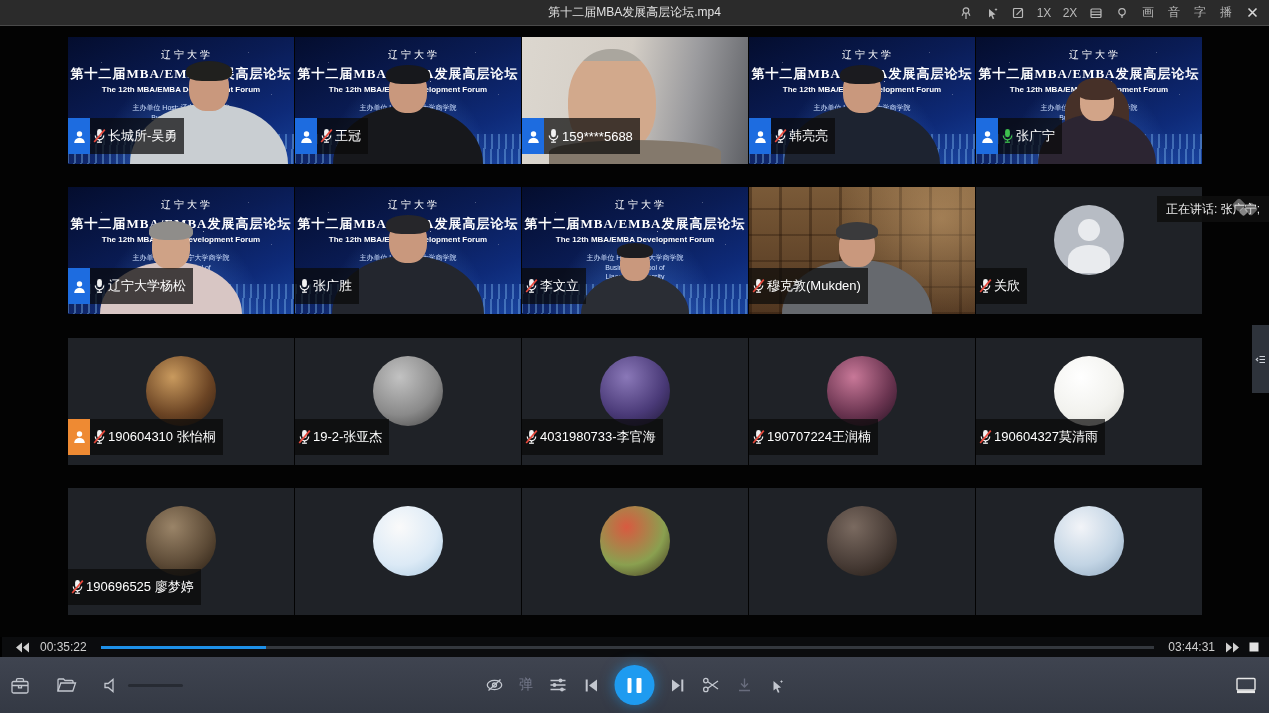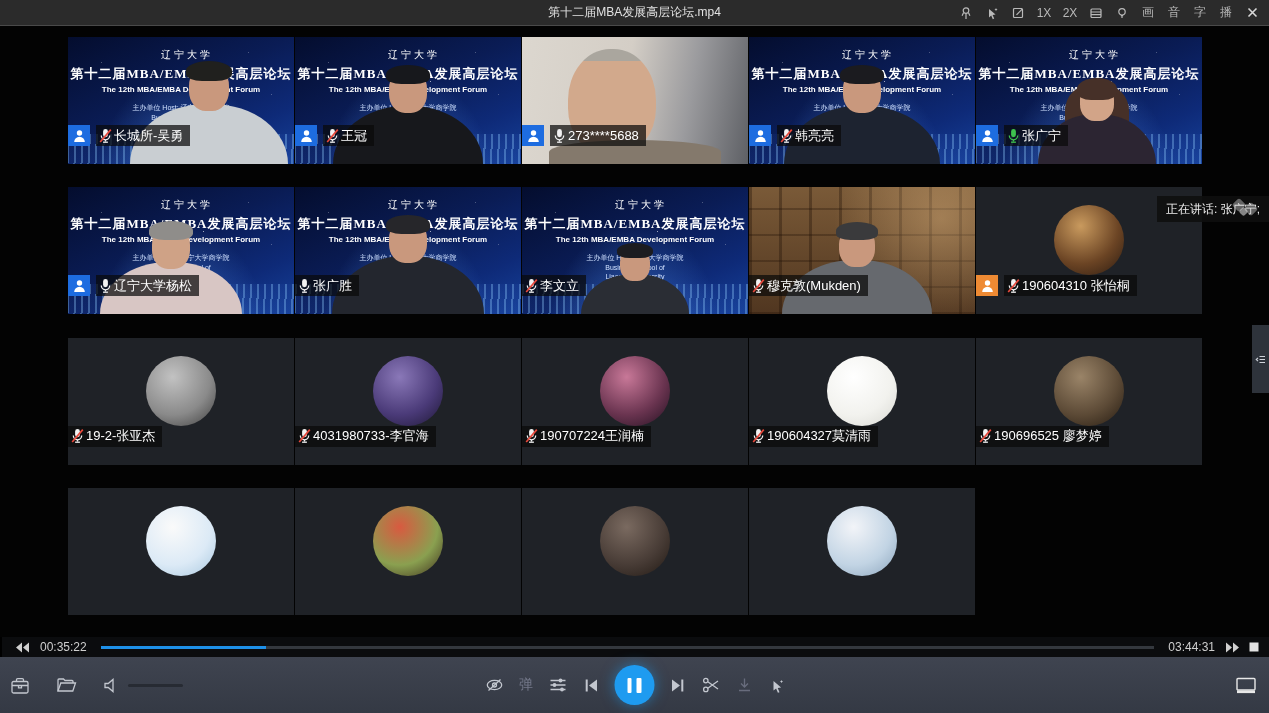--- a/index.html
+++ b/index.html
@@ -58,21 +58,21 @@
   
   .ph-avatar{position:absolute;top:18px;left:50%;transform:translateX(-50%);width:70px;height:70px;border-radius:50%;background:#b7bcc4;overflow:hidden;}
   .ph-head{position:absolute;top:14px;left:50%;transform:translateX(-50%);width:22px;height:22px;border-radius:50%;background:#e9ebee;}
   .ph-body{position:absolute;top:40px;left:50%;transform:translateX(-50%);width:42px;height:28px;border-radius:50% 50% 0 0;background:#e9ebee;}
   .avatar{position:absolute;top:18px;left:50%;transform:translateX(-50%);width:70px;height:70px;border-radius:50%;}
   .clock-badge{position:absolute;right:31px;top:8px;width:44px;height:44px;border-radius:50%;
     background:radial-gradient(circle at 50% 22%,#8ec6f0,#3f86cf 75%);border:3px solid #e8ecf0;
     color:#fff;font-size:11px;display:flex;align-items:center;justify-content:center;z-index:3;}
   .extra-circle{position:absolute;left:50%;transform:translateX(-50%);top:80px;width:40px;height:40px;border-radius:50%;}
   
-  .badge{position:absolute;left:0;bottom:18px;height:21px;display:flex;align-items:stretch;z-index:5;gap:6px;}
+  .badge{position:absolute;left:0;bottom:10px;height:36px;display:flex;align-items:stretch;z-index:5;}
   .pbadge{width:22px;display:flex;align-items:center;justify-content:center;}
   .pbadge.blue{background:#1d6ce0;}
   .pbadge.orange{background:#ee8a33;}
   .nm{background:rgba(10,10,10,.72);color:#fff;font-size:13px;display:flex;align-items:center;gap:2px;padding:0 7px 0 3px;white-space:nowrap;}
   .mic{display:flex;align-items:center;}
   
   .toast{position:absolute;left:1157px;top:170px;width:112px;height:26px;background:rgba(15,15,15,.88);color:#efefef;font-size:12px;display:flex;align-items:center;padding-left:9px;z-index:20;box-sizing:border-box;}
   .toast .wm{position:absolute;right:2px;top:2px;}
   
   .handle{position:absolute;right:0;top:299px;width:17px;height:68px;background:#2e333b;z-index:20;display:flex;align-items:center;justify-content:center;}
@@ -234,21 +234,21 @@
           </span>
           <span class="nm">
             <span class="mic">
               <svg width="13" height="16" viewBox="0 0 13 16">
                 <rect x="4.1" y="1" width="4.8" height="8.2" rx="2.4" fill="#f2f2f2"></rect>
                 <path d="M2.3 7.6a4.2 4.2 0 0 0 8.4 0" fill="none" stroke="#f2f2f2" stroke-width="1.3"></path>
                 <line x1="6.5" y1="11.8" x2="6.5" y2="13.6" stroke="#f2f2f2" stroke-width="1.3"></line>
                 <line x1="4.1" y1="14.2" x2="8.9" y2="14.2" stroke="#f2f2f2" stroke-width="1.3"></line>
               </svg>
             </span>
-            <span class="nm-text">273****5688</span>
+            <span class="nm-text">159****5688</span>
           </span>
         </div>
       </div>
       <div class="tile">
         <div class="forum-slide">
           <div class="fs">
             <div class="fs-l1">辽宁大学</div>
             <div class="fs-l2">第十二届MBA/EMBA发展高层论坛</div>
             <div class="fs-l3">The 12th MBA/EMBA Development Forum</div>
             <div class="fs-l4">主办单位 Host: 辽宁大学商学院</div>
@@ -421,20 +421,40 @@
             <span class="mic">
               <svg width="13" height="16" viewBox="0 0 13 16">
                 <rect x="4.1" y="1" width="4.8" height="8.2" rx="2.4" fill="#f2f2f2"></rect>
                 <path d="M2.3 7.6a4.2 4.2 0 0 0 8.4 0" fill="none" stroke="#f2f2f2" stroke-width="1.3"></path>
                 <line x1="6.5" y1="11.8" x2="6.5" y2="13.6" stroke="#f2f2f2" stroke-width="1.3"></line>
                 <line x1="4.1" y1="14.2" x2="8.9" y2="14.2" stroke="#f2f2f2" stroke-width="1.3"></line>
                 <line x1="1.2" y1="14" x2="11.8" y2="1.6" stroke="#e8493c" stroke-width="1.7"></line>
               </svg>
             </span>
             <span class="nm-text">穆克敦(Mukden)</span>
+          </span>
+        </div>
+      </div>
+      <div class="tile">
+        <div class="ph-avatar">
+          <div class="ph-head"></div>
+          <div class="ph-body"></div>
+        </div>
+        <div class="badge">
+          <span class="nm">
+            <span class="mic">
+              <svg width="13" height="16" viewBox="0 0 13 16">
+                <rect x="4.1" y="1" width="4.8" height="8.2" rx="2.4" fill="#f2f2f2"></rect>
+                <path d="M2.3 7.6a4.2 4.2 0 0 0 8.4 0" fill="none" stroke="#f2f2f2" stroke-width="1.3"></path>
+                <line x1="6.5" y1="11.8" x2="6.5" y2="13.6" stroke="#f2f2f2" stroke-width="1.3"></line>
+                <line x1="4.1" y1="14.2" x2="8.9" y2="14.2" stroke="#f2f2f2" stroke-width="1.3"></line>
+                <line x1="1.2" y1="14" x2="11.8" y2="1.6" stroke="#e8493c" stroke-width="1.7"></line>
+              </svg>
+            </span>
+            <span class="nm-text">关欣</span>
           </span>
         </div>
       </div>
       <div class="tile">
         <div class="avatar" style="background:radial-gradient(circle at 38% 30%, #c99a5e, #6b4424 58%, #2a1a10 100%)"></div>
         <div class="badge">
           <span class="pbadge orange">
             <svg width="13" height="13" viewBox="0 0 13 13">
               <circle cx="6.5" cy="4" r="2.7" fill="#fff"></circle>
               <path d="M1.2 13a5.3 5.3 0 0 1 10.6 0Z" fill="#fff"></path>

